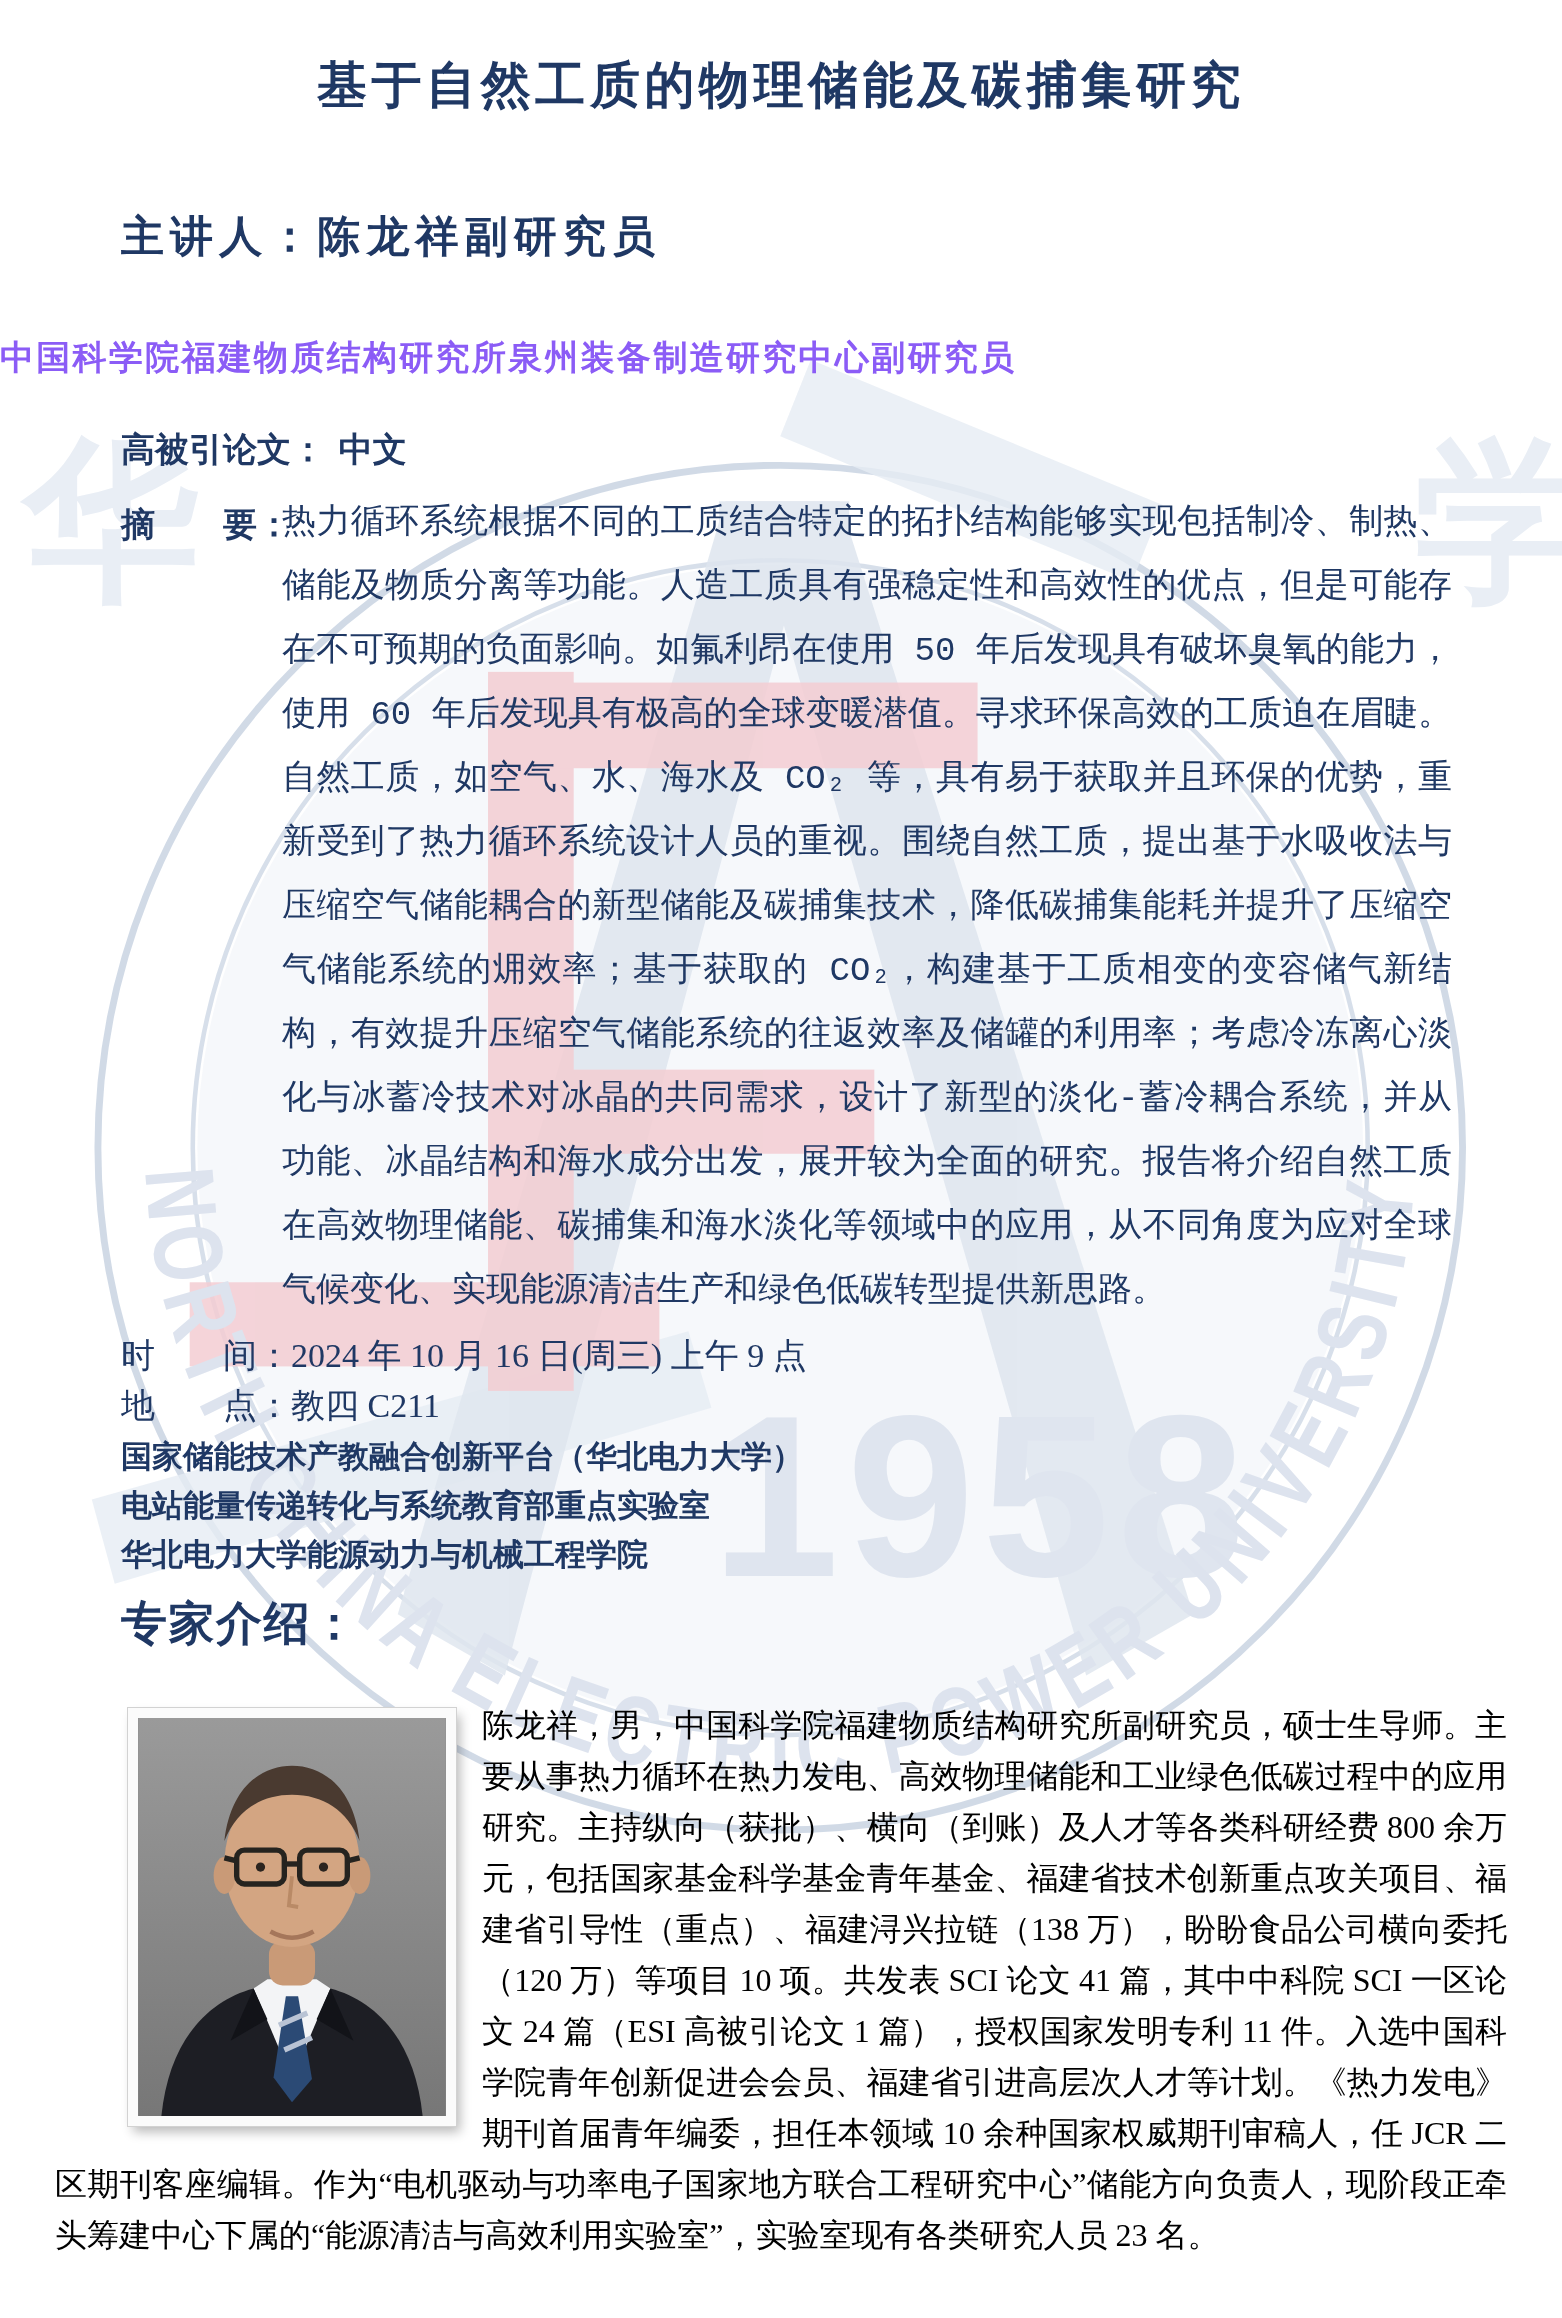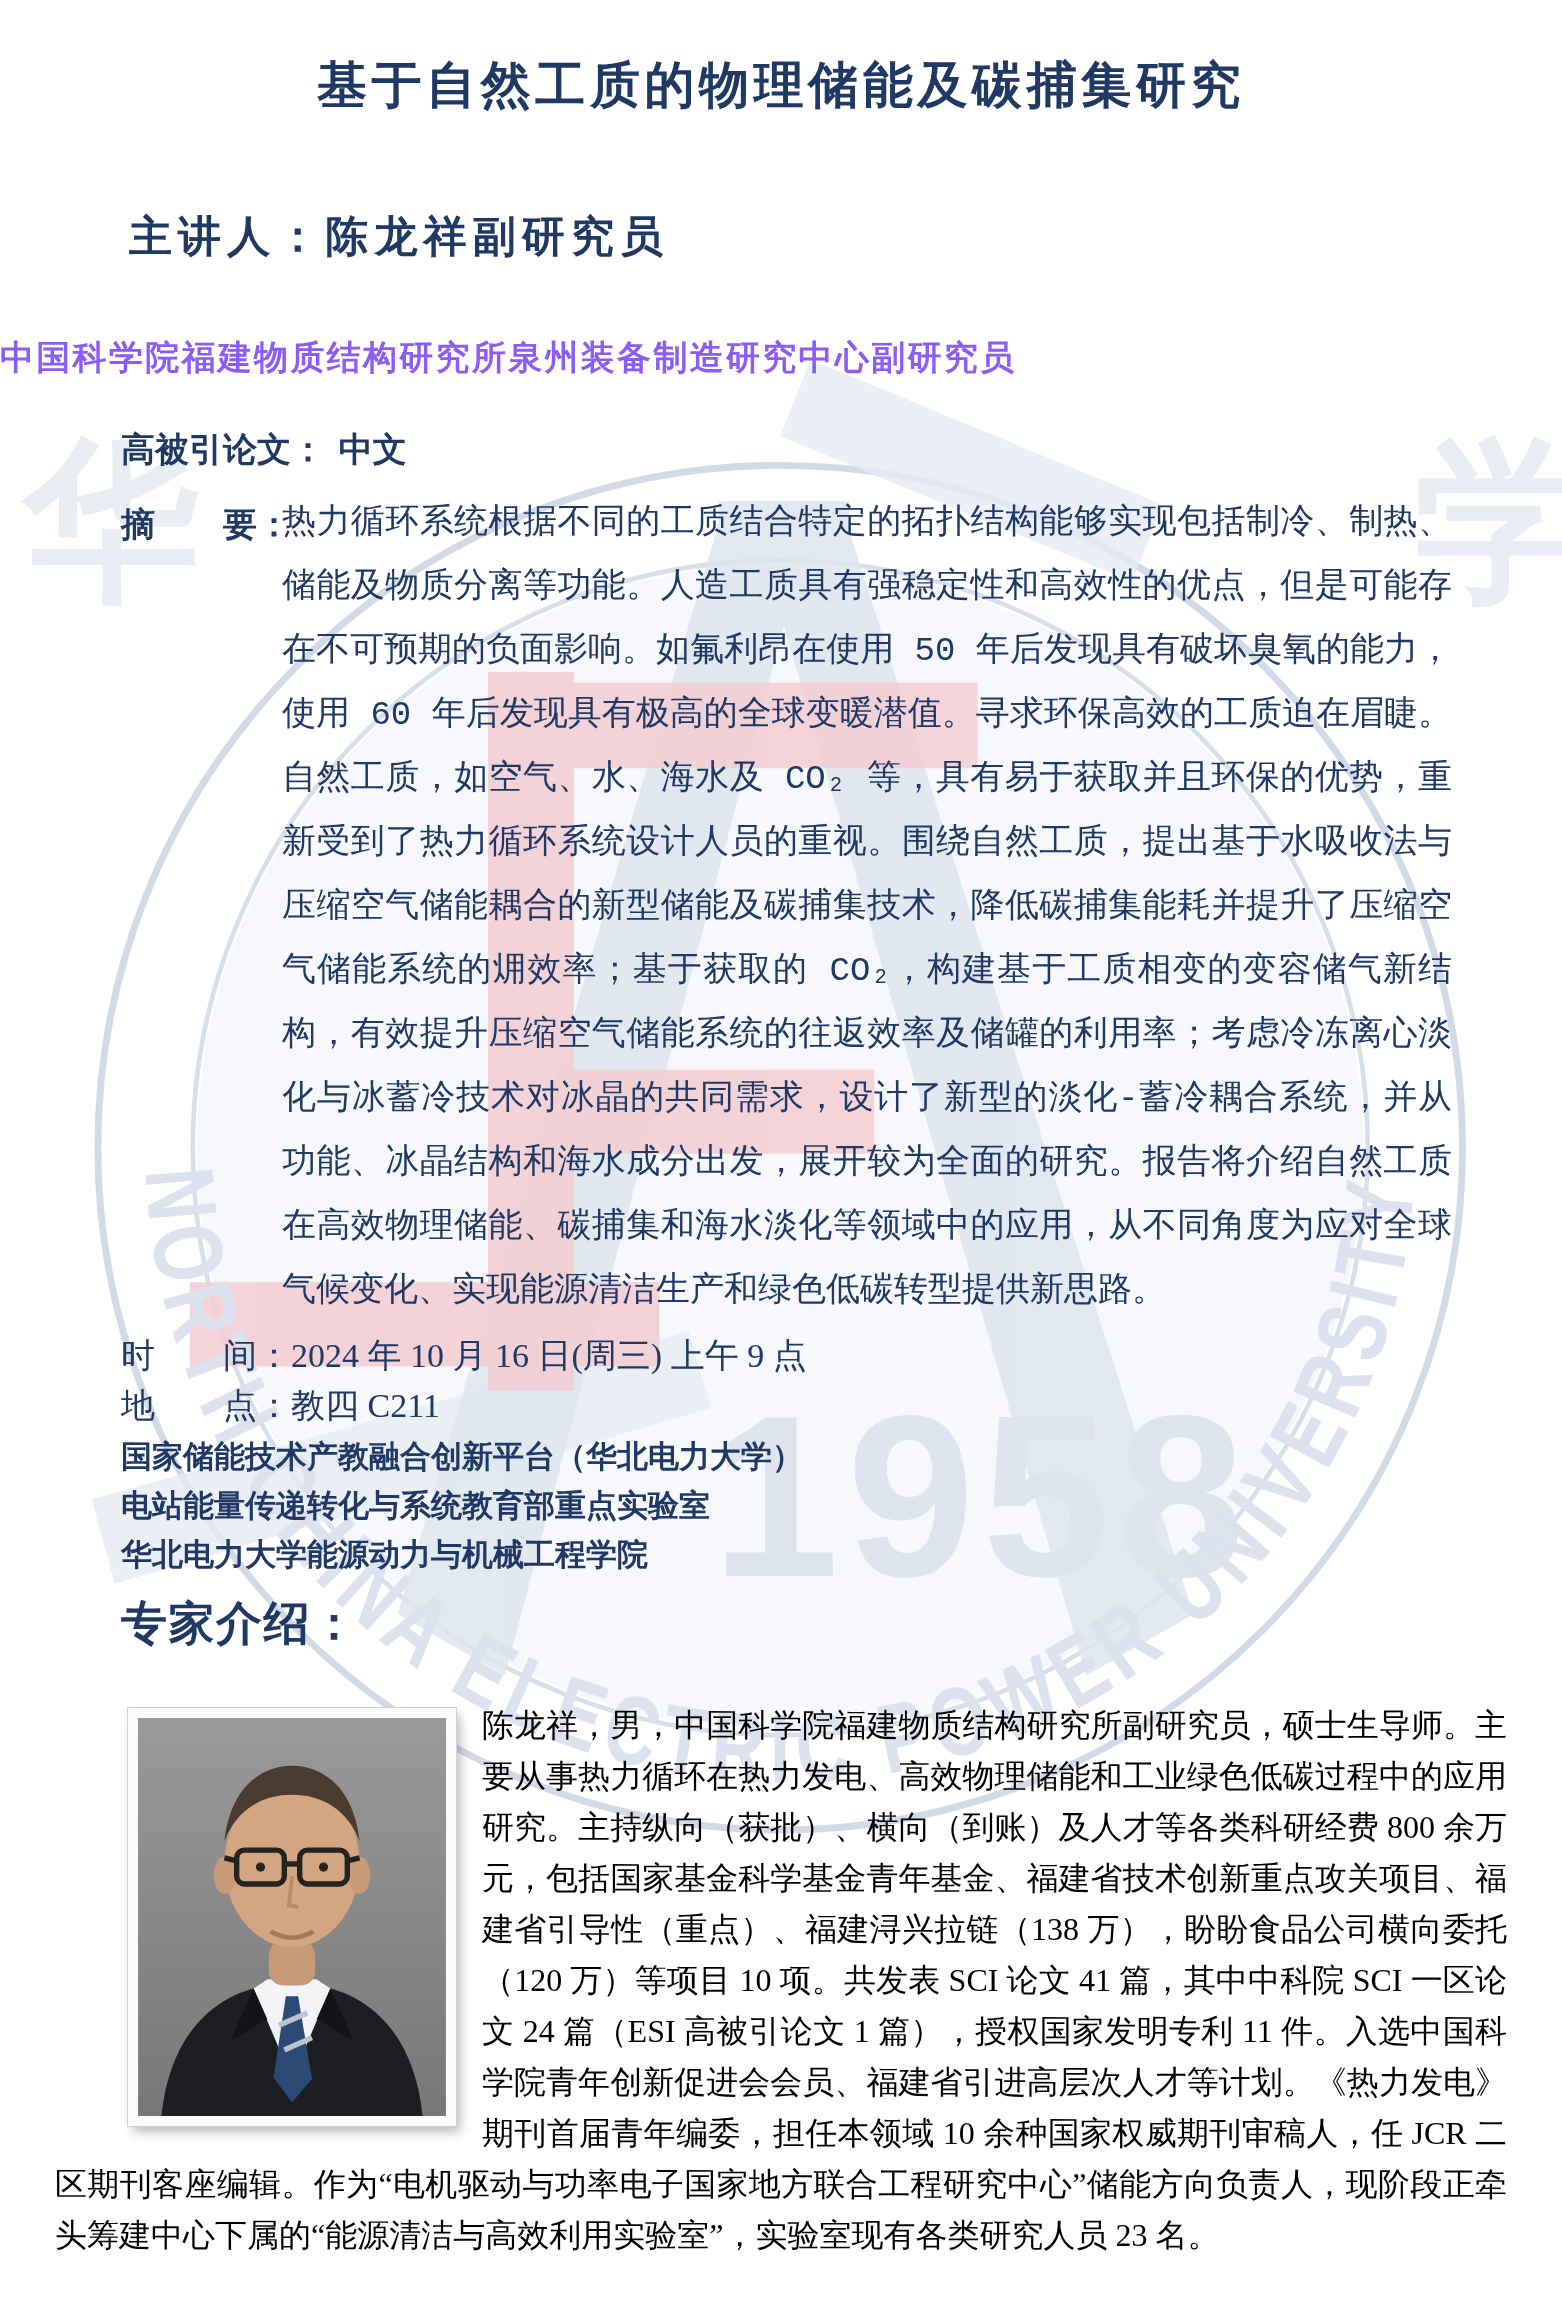--- a/index.html
+++ b/index.html
@@ -13,21 +13,20 @@
   #watermark{position:absolute;left:0;top:0;width:1562px;height:2319px;z-index:0;pointer-events:none;}
   
   #content{position:absolute;left:0;top:0;width:1562px;height:2319px;z-index:1;}
   .title{
     left:0;top:52px;width:1562px;text-align:center;
     font-size:50px;font-weight:bold;letter-spacing:4.6px;color:#1f3864;
   }
   .speaker-line{
     left:121px;top:208px;font-size:43px;font-weight:bold;letter-spacing:6.1px;color:#1f3864;
     font-family:Liberation Serif, serif;
-    margin-left:8px;
   }
   .affiliation{
     left:0;top:335px;width:1562px;
     font-size:34px;font-weight:bold;letter-spacing:2.3px;color:#8b5cf6;
     font-family:"Liberation Serif",serif;
   }
   .format-row{left:121px;top:427px;font-size:34px;font-weight:bold;color:#1f3864;}
   .format-row .value{margin-left:13.8px;}
   .abstract-block{left:121px;top:491px;width:1331px;color:#1f3864;}
   .abstract-label{position:absolute;left:0;top:11px;font-size:34px;font-weight:bold;white-space:pre;}

